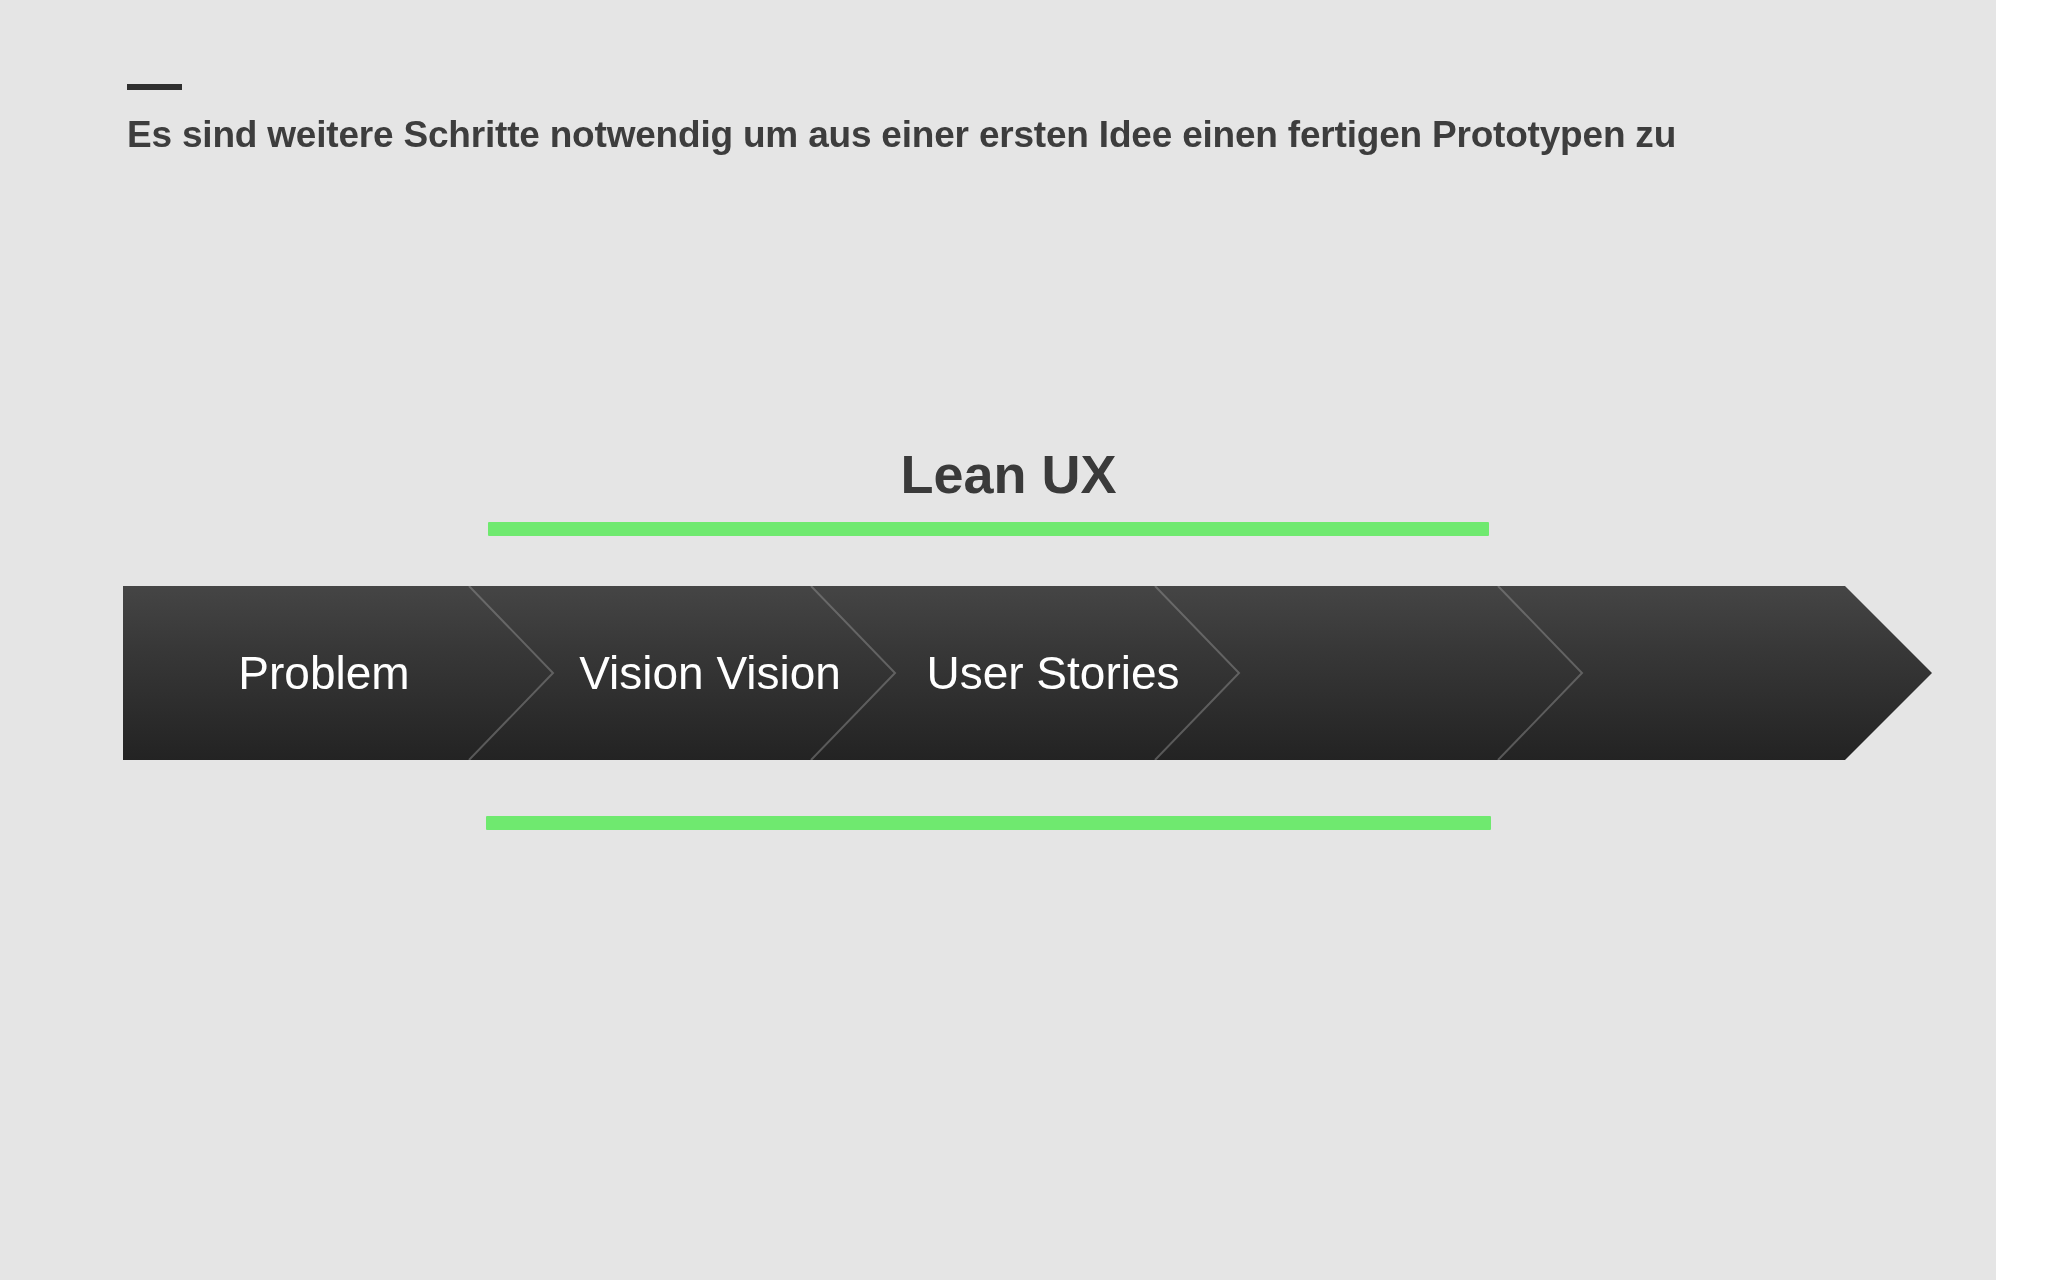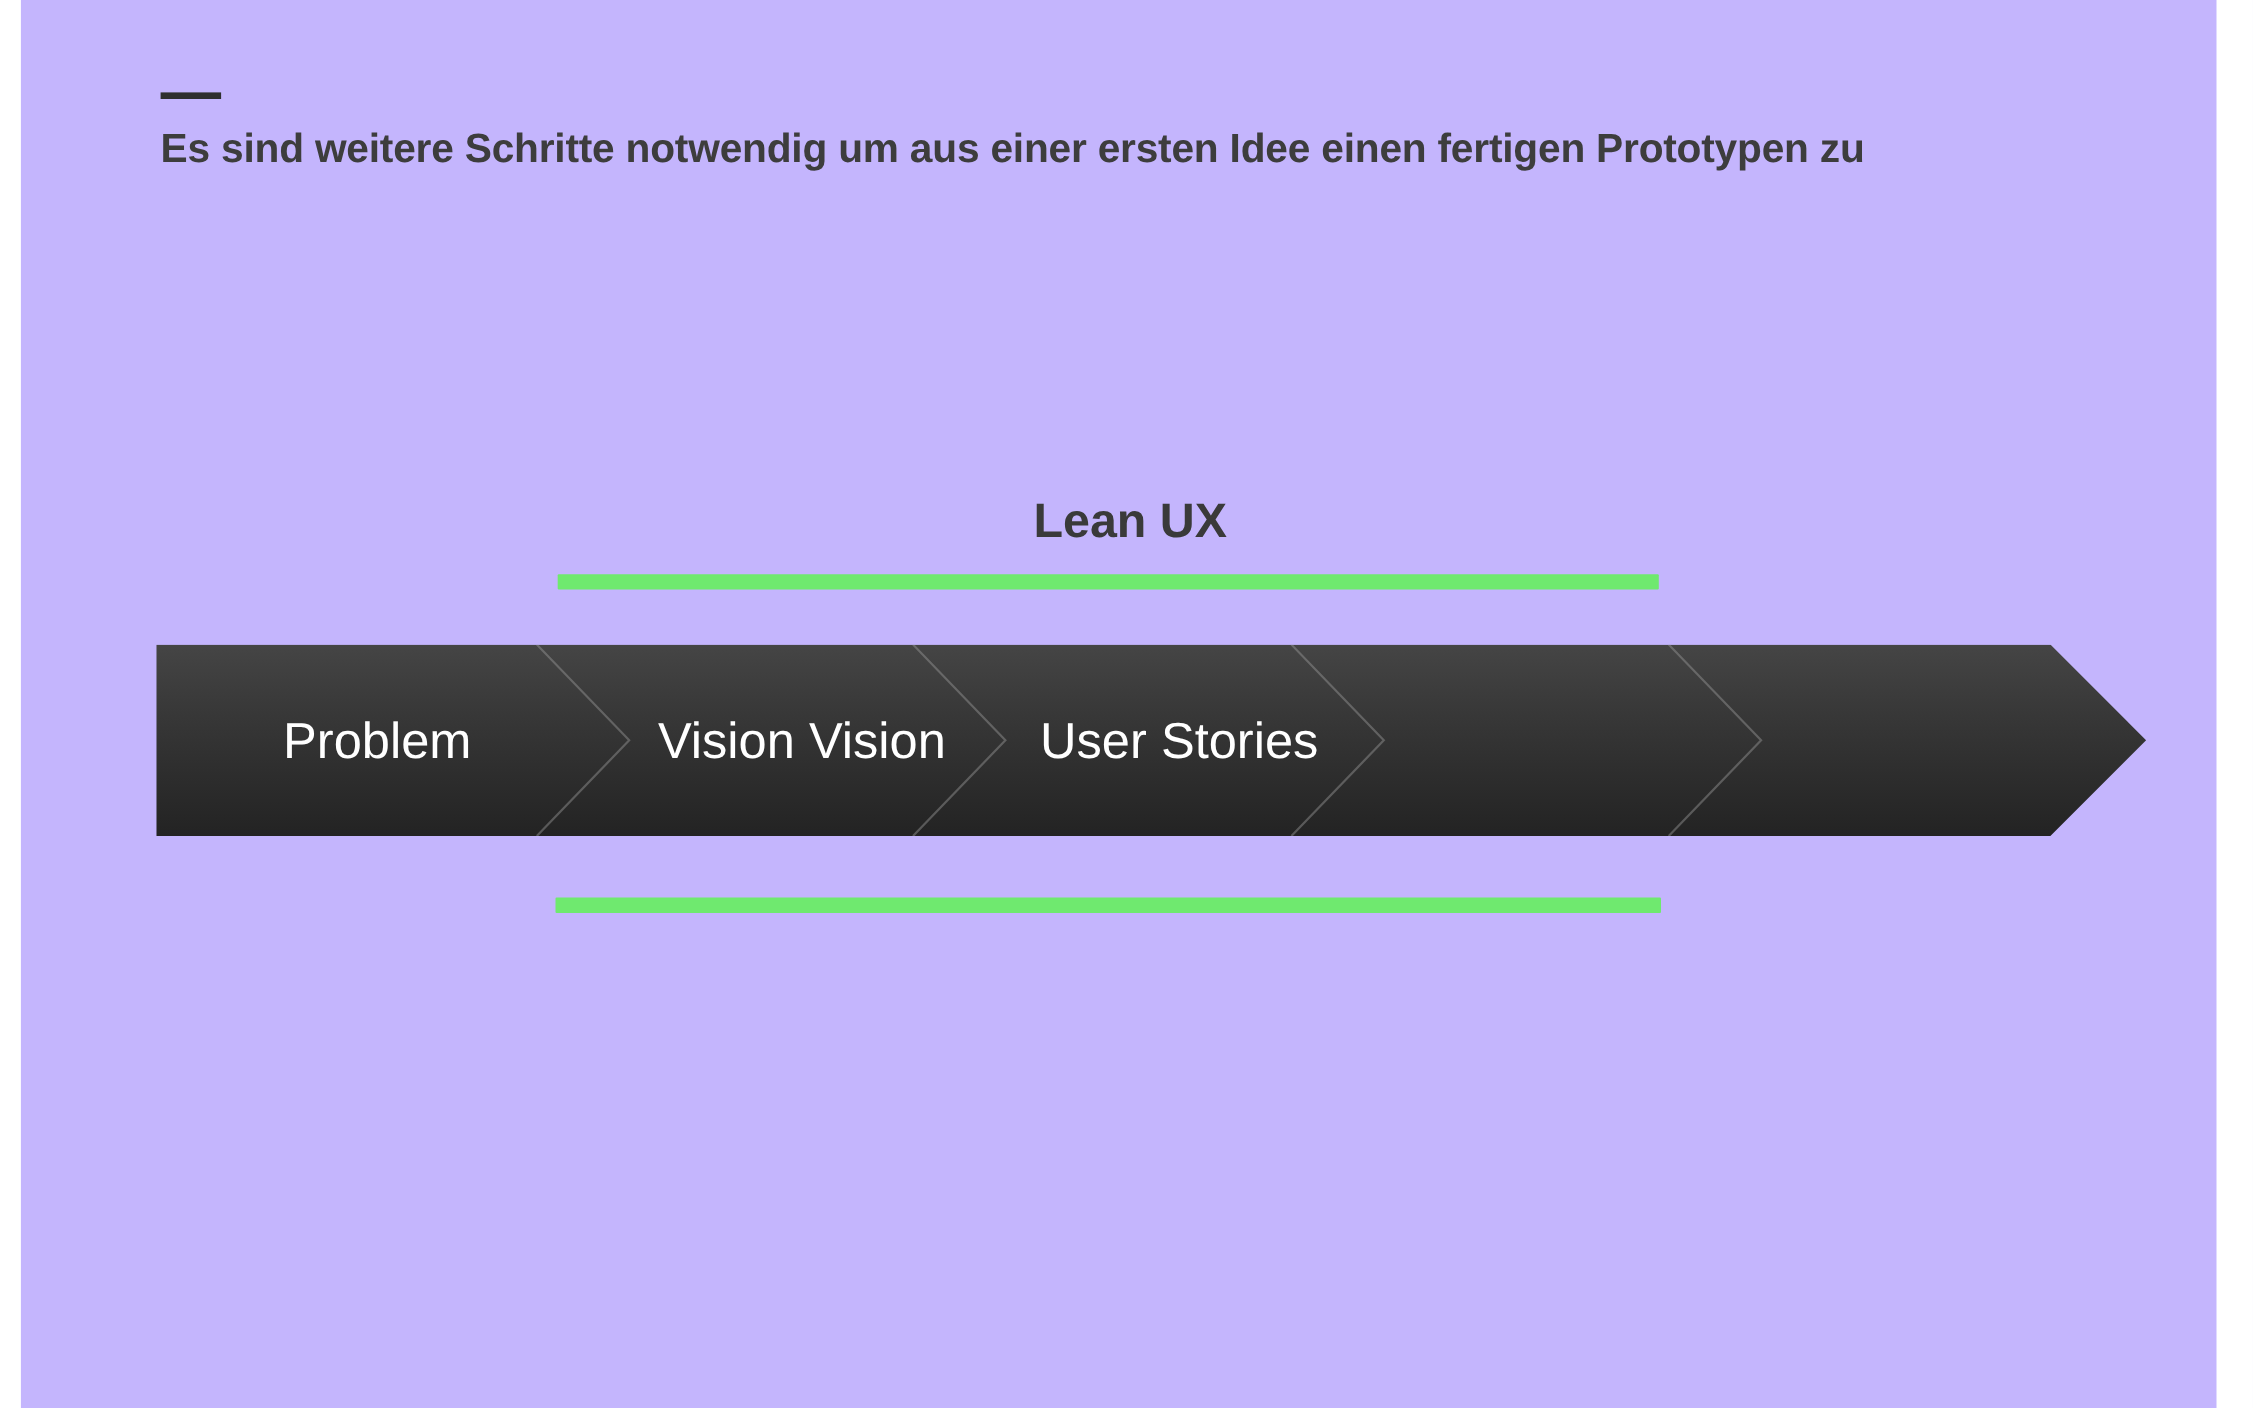--- a/index.html
+++ b/index.html
@@ -8,22 +8,21 @@
     width: 2048px;
     height: 1280px;
     background: #ffffff;
     font-family: "Liberation Sans", sans-serif;
     overflow: hidden;
   }
   .slide {
     position: relative;
     width: 1996px;
     height: 1280px;
-    background: #c4b5fd;
-    margin-left: 19px;
+    background: #e5e5e5;
   }
   .accent-dash {
     position: absolute;
     left: 127px;
     top: 84px;
     width: 55px;
     height: 6px;
     background: #2f2f2f;
   }
   .slide-title {
@@ -38,21 +37,21 @@
     color: #3d3d3d;
   }
   .slide-title .tline { display: block; white-space: nowrap; }
 
   .leanux-label {
     position: absolute;
     left: 508px;
     top: 450px;
     width: 1001px;
     text-align: center;
-    font-size: 44px;
+    font-size: 54px;
     line-height: 48px;
     font-weight: 700;
     color: #3a3a3a;
   }
   .green-bar {
     position: absolute;
     height: 14px;
     border-radius: 1px;
   }
   .green-bar.top  { left: 488px; top: 522px; width: 1001px; }

